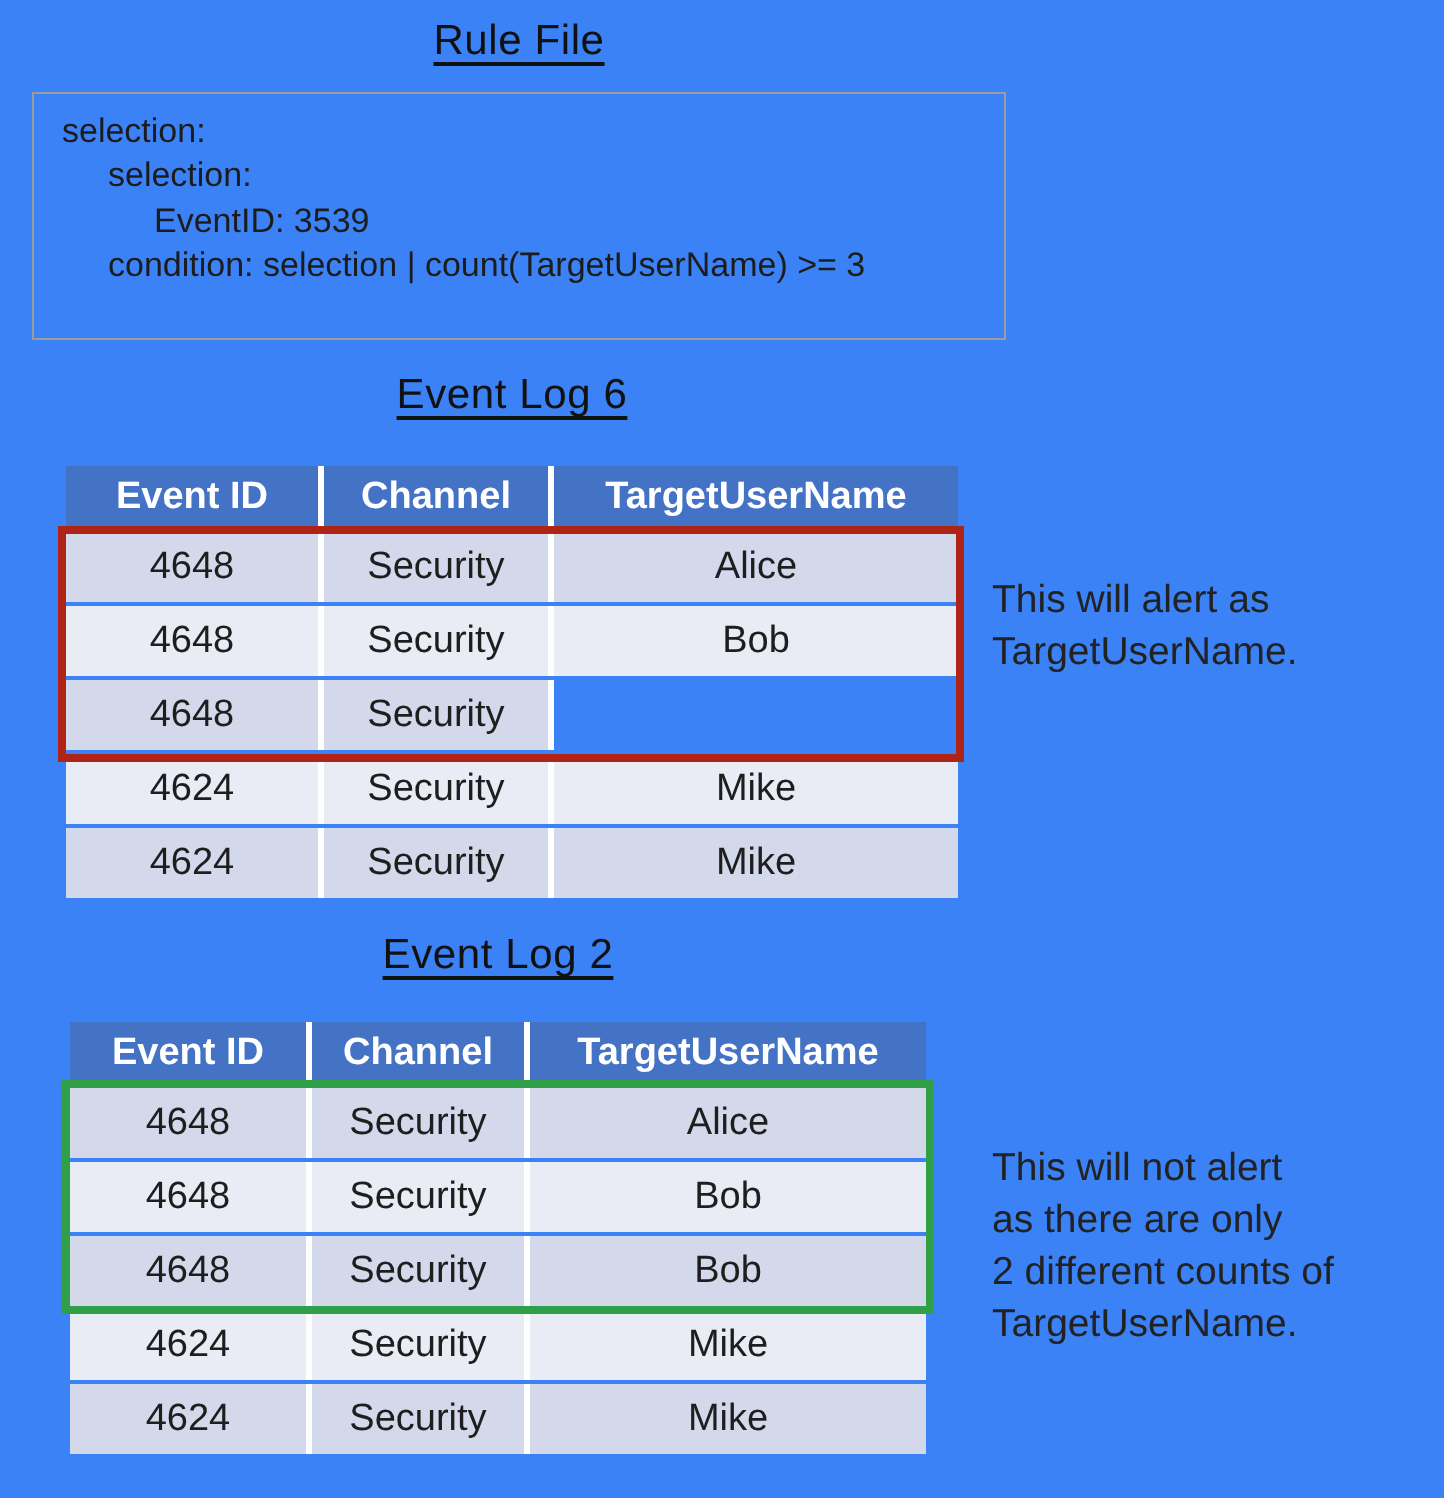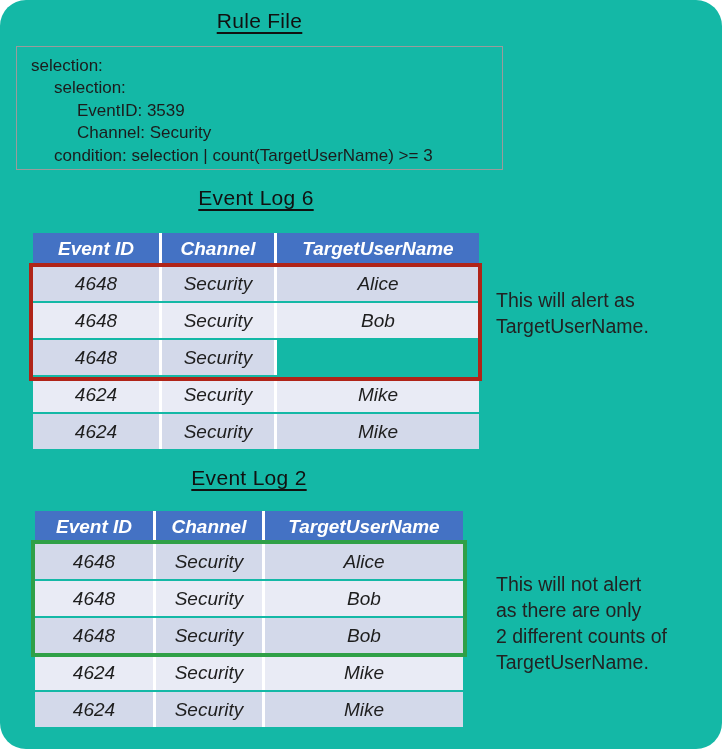--- a/index.html
+++ b/index.html
@@ -1,18 +1,18 @@
 <!DOCTYPE html>
 <html><head>
 <meta charset="utf-8">
 <style>
   html,body{margin:0;padding:0;background:#ffffff;}
   #canvas{
-    position:relative;width:722px;height:749px;background:#14b8a6;
-    font-family:"Liberation Sans", sans-serif;color:#1c1c1c;overflow:hidden;border-radius:26px;
+    position:relative;width:722px;height:749px;background:#3b82f6;
+    font-family:"Liberation Sans", sans-serif;color:#1c1c1c;overflow:hidden;
   }
   
   .sec-title{
     position:absolute;text-align:center;font-size:21px;color:#111;
     text-decoration:underline;text-underline-offset:4px;text-decoration-thickness:1.5px;
     letter-spacing:.3px;
   }
   #rule-title{left:16px;top:9px;width:487px;}
   #log1-title{left:33px;top:186px;width:446px;}
   #log2-title{left:35px;top:466px;width:428px;}
@@ -20,21 +20,21 @@
   #rule-box{
     position:absolute;left:16px;top:46px;width:487px;height:124px;
     border:1px solid #9b9b9b;box-sizing:border-box;
     padding-top:8px;padding-left:14px;font-size:17px;line-height:22.4px;
   }
   .code-line{white-space:pre;}
   .ind0{padding-left:0;}
   .ind1{padding-left:23px;}
   .ind2{padding-left:46px;}
   
-  .etable{position:absolute;font-style:italic;}
+  .etable{position:absolute;}
   .t-header,.t-row{display:flex;margin-bottom:2px;}
   .hcell{
     background:#4472C4;color:#ffffff;font-weight:bold;font-size:19px;
     text-align:center;line-height:31px;height:31px;
   }
   .cell{
     font-size:19px;text-align:center;line-height:35px;height:35px;color:#1e1e1e;
   }
   .c1,.c2{border-right:3px solid #ffffff;}
   .dark .cell{background:#D3D9EA;}
@@ -60,21 +60,20 @@
 <body>
 
 <div id="canvas">
 
   <div id="rule-title" class="sec-title">Rule File</div>
 
   <div id="rule-box">
     <div class="code-line ind0">selection:</div>
     <div class="code-line ind1">selection:</div>
     <div class="code-line ind2">EventID: 3539</div>
-    <div class="code-line ind2">Channel: Security</div>
     <div class="code-line ind1">condition: selection | count(TargetUserName) &gt;= 3</div>
   </div>
 
   <div id="log1-title" class="sec-title">Event Log 6</div>
 
   <div id="table1" class="etable">
     <div class="t-header">
       <div class="hcell c1">Event ID</div>
       <div class="hcell c2">Channel</div>
       <div class="hcell c3">TargetUserName</div>

